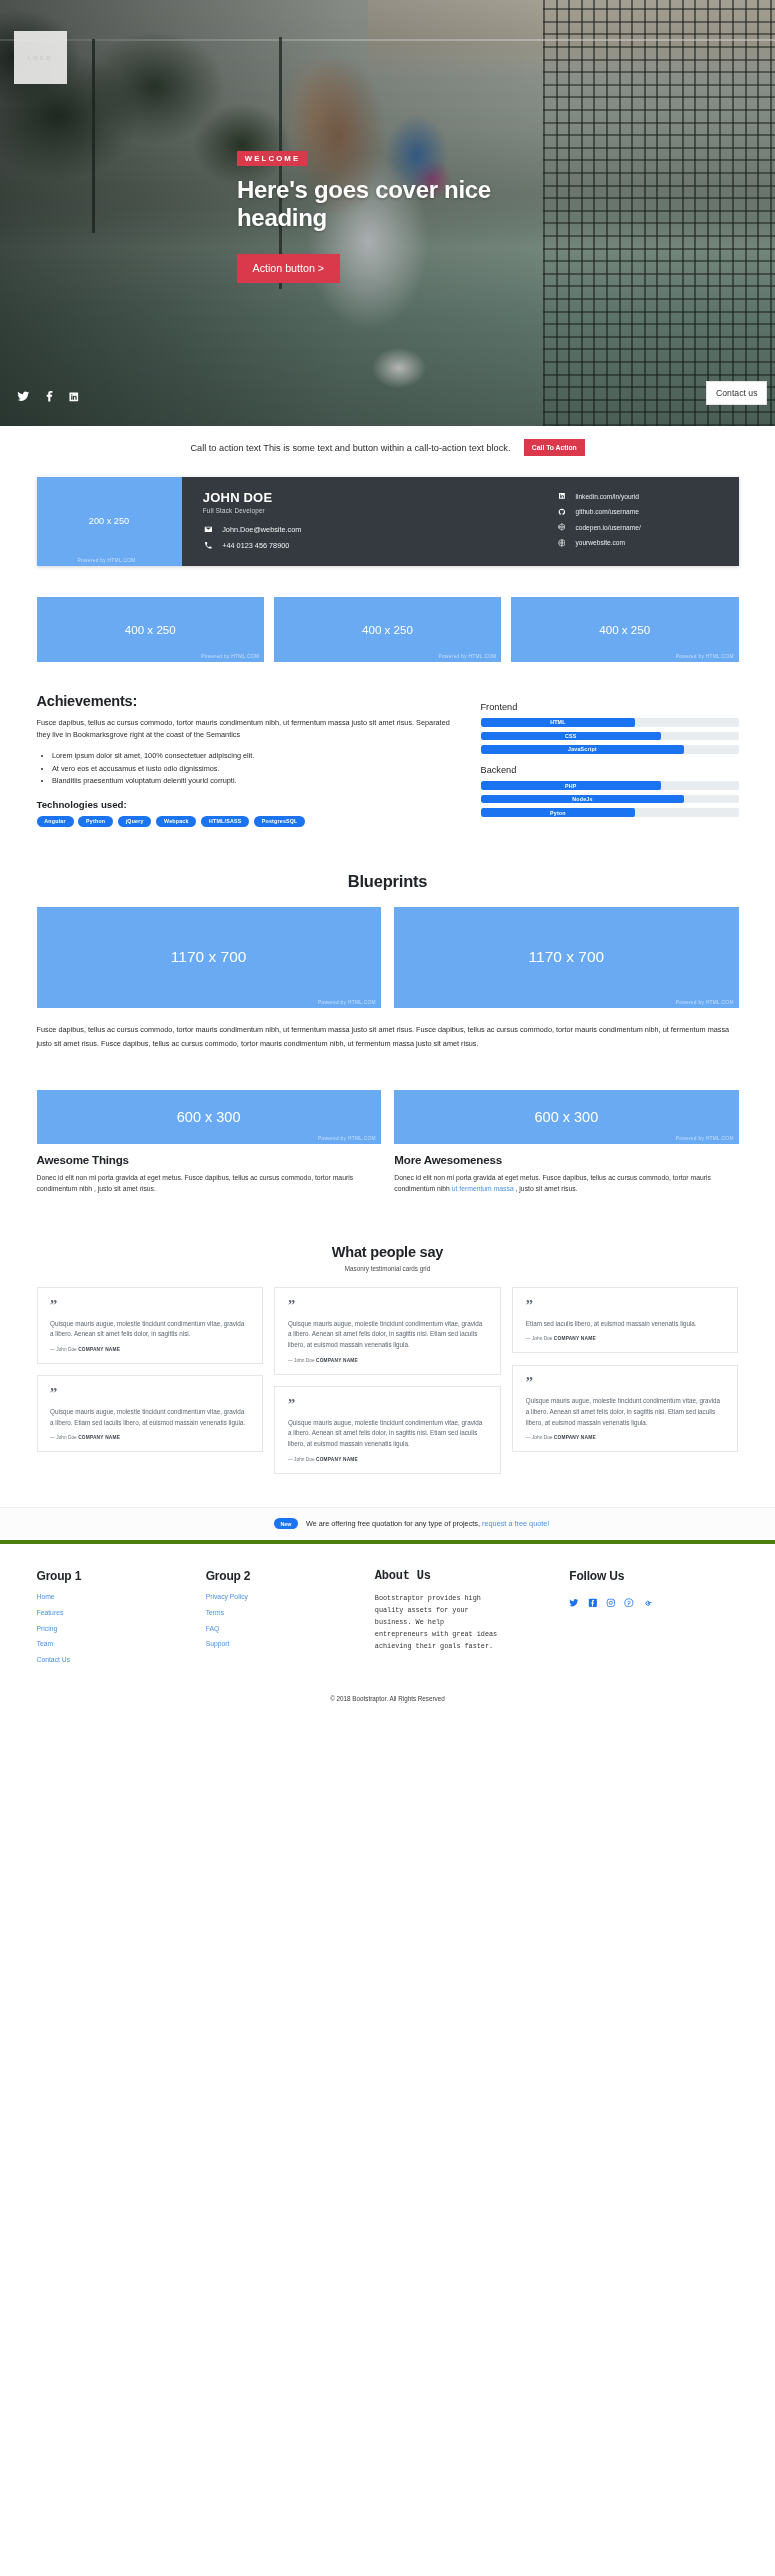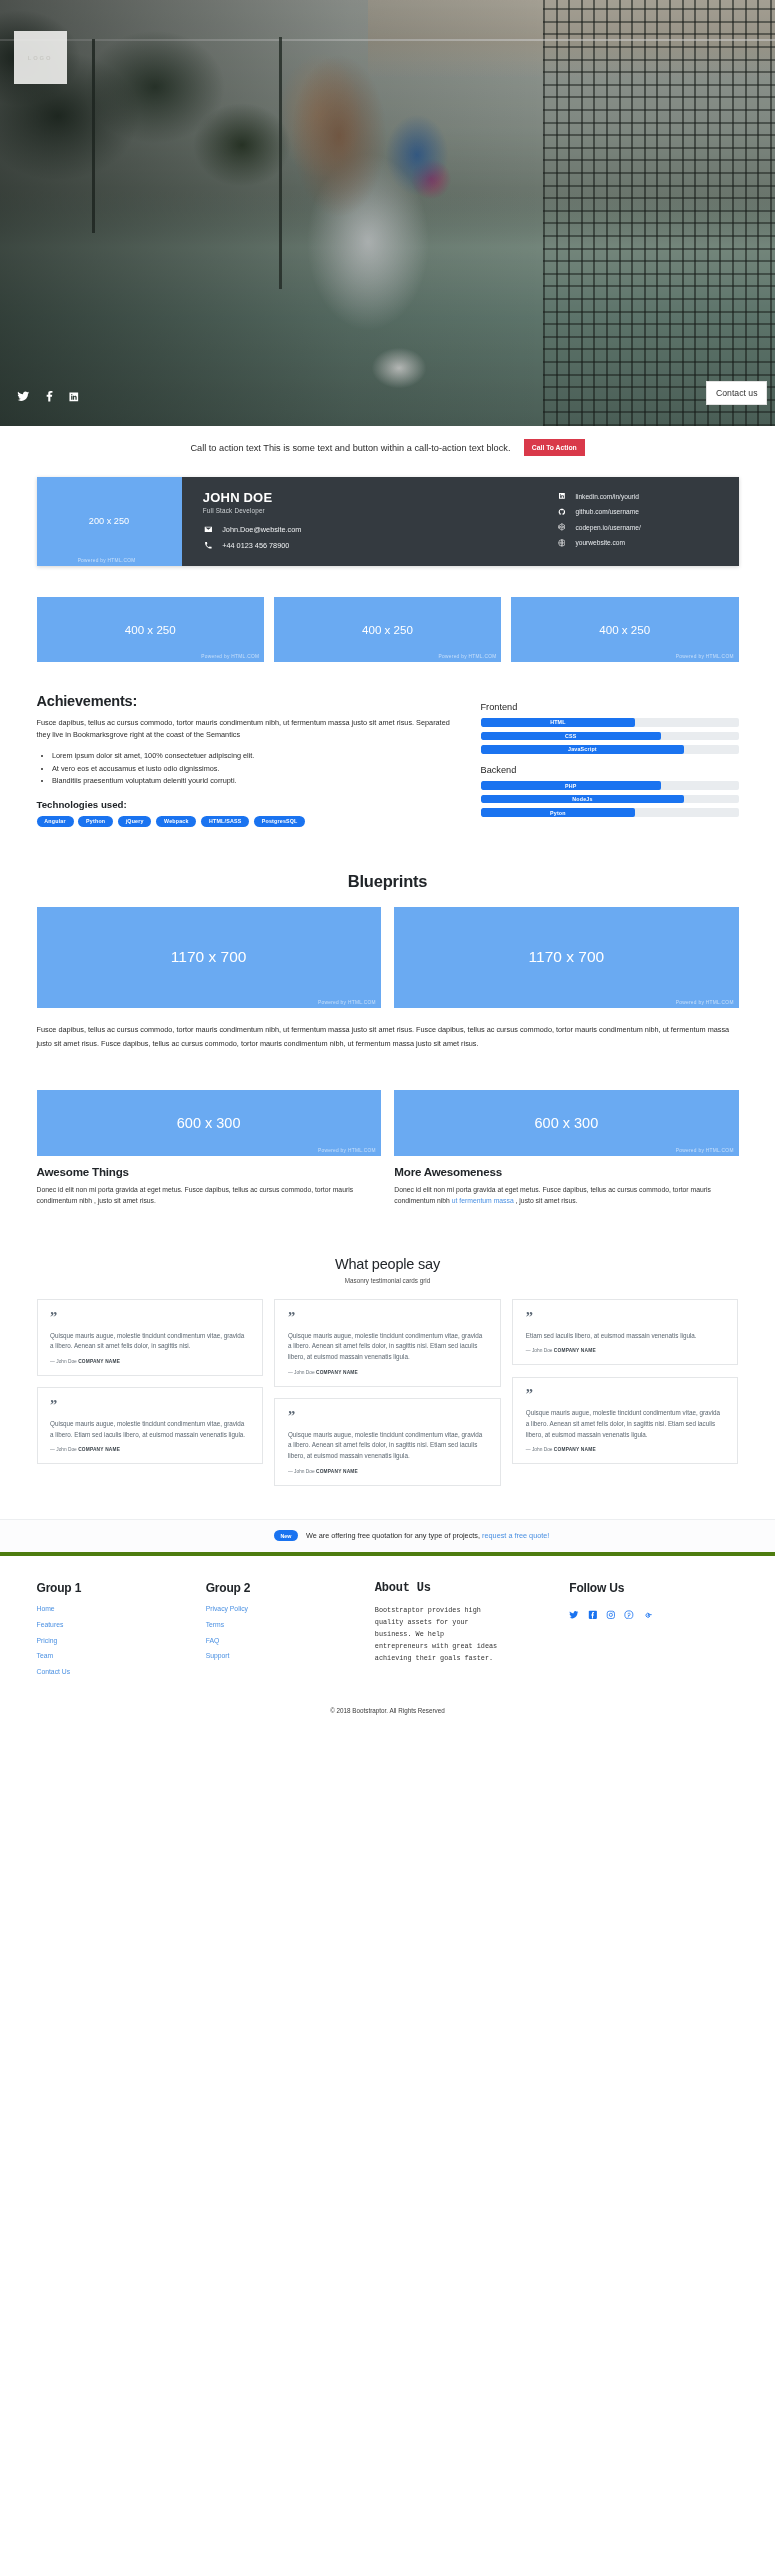--- a/index.html
+++ b/index.html
@@ -203,28 +203,28 @@
   
   .blueprints { margin-top: 45px; }
   .bp-title { text-align: center; font-size: 16.5px; font-weight: bold; margin-bottom: 15.5px; letter-spacing: -0.2px; }
   .bp-row { display: flex; gap: 13.6px; }
   .bp-row .ph { flex: 1; height: 101px; font-size: 15.5px; }
   .bp-para { margin-top: 15.5px; font-size: 7.3px; line-height: 1.9; color: #2b2b2b; }
 
   
   .aw-row { display: flex; gap: 13.6px; margin-top: 39px; }
   .aw-col { flex: 1; }
-  .aw-col .ph { height: 66px; font-size: 14.5px; text-align: right; }
+  .aw-col .ph { height: 54px; font-size: 14.5px; text-align: right; }
   .aw-h { font-size: 11.6px; font-weight: bold; margin: 8.7px 0 5.8px; letter-spacing: -0.2px; }
   .aw-p { font-size: 6.8px; line-height: 1.65; color: #333; }
   .aw-p a { color: #4a90e2; text-decoration: none; }
 
   
   .test-sec { margin-top: 50px; }
-  .test-title { text-align: center; font-size: 14.5px; font-weight: normal; letter-spacing: -0.2px; margin-top: 44px; }
+  .test-title { text-align: center; font-size: 14.5px; font-weight: bold; letter-spacing: -0.2px; margin-top: 44px; }
   .test-sub { text-align: center; font-size: 6.3px; color: #4a4a4a; margin-top: 4.8px; }
   .masonry { column-count: 3; column-gap: 11.6px; margin-top: 15.5px; }
   .tcard {
     break-inside: avoid; border: 1px solid #e4e6e8; background: #fff;
     padding: 11.6px 12.6px 10.7px; margin-bottom: 11.6px;
   }
   .tquote { font-size: 14.5px; color: #5a6673; font-weight: bold; line-height: .7; margin-bottom: 8.7px; font-family: "Liberation Serif", serif; }
   .ttext { font-size: 6.3px; line-height: 1.72; color: #5b6670; }
   .tauthor { font-size: 4.8px; color: #6b747d; margin-top: 6.8px; }
   .tauthor b { color: #3b434a; letter-spacing: 0.2px; }
@@ -261,20 +261,25 @@
     <div class="hero-netline"></div>
     <div class="hero-pole" style="left:92px;top:39px;height:194px;"></div>
     <div class="hero-pole" style="left:279px;top:37px;height:252px;"></div>
     <div class="hero-overlay"></div>
     <div class="hero-vignette"></div>
 
     <div class="logo-box">
       <span>LOGO</span>
     </div>
 
+    <div class="hero-content">
+      <div class="welcome-badge">WELCOME</div>
+      <div class="hero-title">Here's goes cover nice heading</div>
+      <button class="hero-btn">Action button &gt;</button>
+    </div>
 
     <div class="hero-social">
       <a href="#" aria-label="twitter">
         <svg width="12.6" height="12.6" viewBox="0 0 24 24" fill="#ffffff">
             <path d="M23 4.9c-.8.4-1.7.6-2.6.8 1-.6 1.7-1.5 2-2.6-.9.5-1.9.9-3 1.1-.8-.9-2-1.5-3.3-1.5-2.5 0-4.6 2.1-4.6 4.6 0 .4 0 .7.1 1-3.8-.2-7.2-2-9.5-4.8-.4.7-.6 1.5-.6 2.3 0 1.6.8 3 2 3.8-.7 0-1.4-.2-2-.6v.1c0 2.2 1.6 4.1 3.7 4.5-.4.1-.8.2-1.2.2-.3 0-.6 0-.9-.1.6 1.8 2.2 3.1 4.3 3.2-1.6 1.2-3.5 2-5.7 2-.4 0-.7 0-1.1-.1 2 1.3 4.5 2.1 7.1 2.1 8.5 0 13.2-7.1 13.2-13.2v-.6c.9-.7 1.7-1.5 2.3-2.4z"></path>
           </svg>
       </a>
       <a href="#" aria-label="facebook">
         <svg width="12.6" height="12.6" viewBox="0 0 24 24" fill="#ffffff">
             <path d="M18 2h-3.5C11.5 2 10 3.6 10 6.2V9H7v4h3v9h4v-9h3l.5-4H14V6.7c0-.9.2-1.3 1.2-1.3H18V2z"></path>

